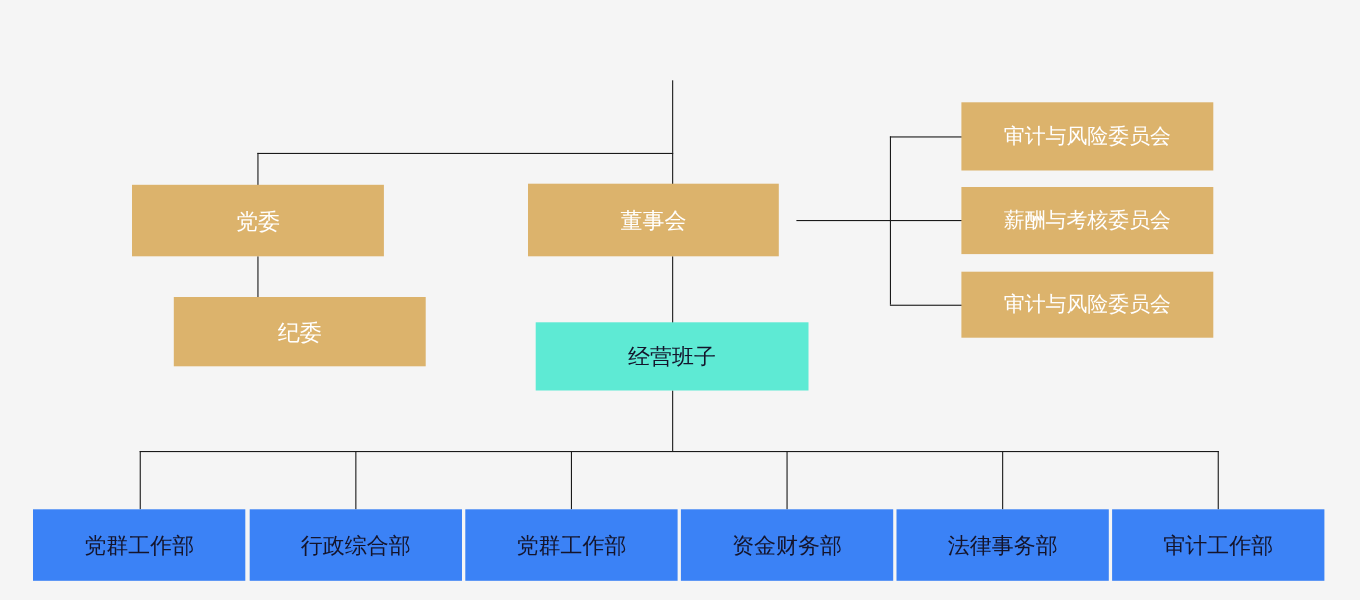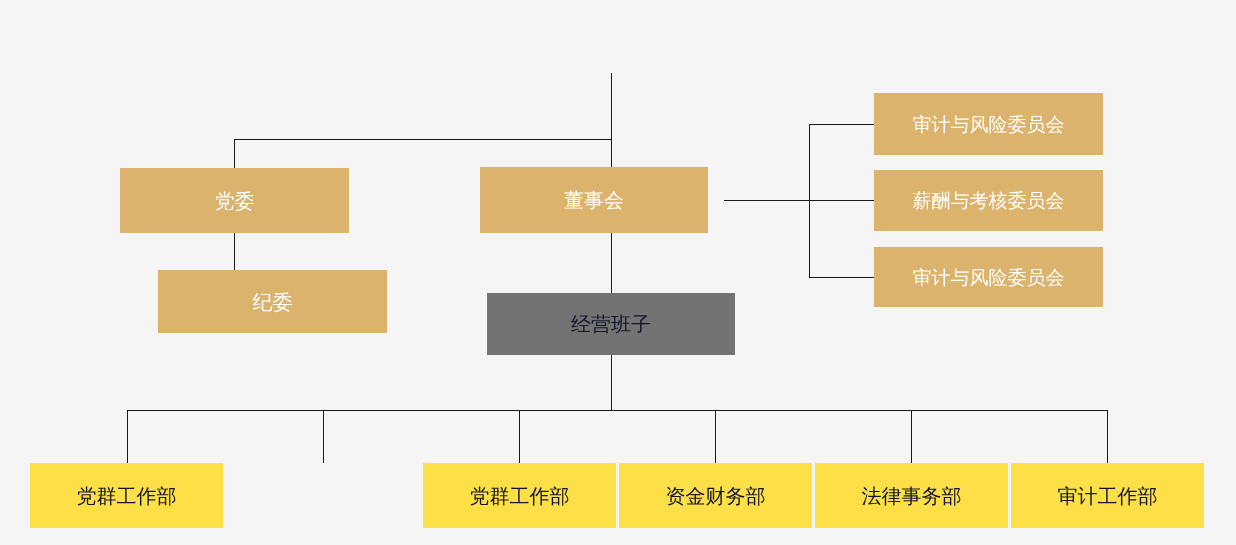--- a/index.html
+++ b/index.html
@@ -28,25 +28,25 @@
     box-sizing: border-box;
     text-align: center;
     z-index: 3;
     line-height: 1.2;
   }
   .node-gold {
     background: #dcb36c;
     color: #ffffff;
   }
   .node-gray {
-    background: #737373;
+    background: #5eead4;
     color: #14142b;
   }
   .node-white {
-    background: #fde047;
+    background: #3b82f6;
     color: #14142b;
   }
 
   
   .n-root {
     left: 419px;  top: 12px;
     width: 386px; height: 62px;
     font-size: 21px;
   }
   
@@ -144,18 +144,19 @@
 
   <div class="node node-gold n-board">董事会</div>
 
   <div class="node node-gray n-mgmt">经营班子</div>
 
   <div class="node node-gold n-comm n-comm-0">审计与风险委员会</div>
   <div class="node node-gold n-comm n-comm-1">薪酬与考核委员会</div>
   <div class="node node-gold n-comm n-comm-2">审计与风险委员会</div>
 
   <div class="node node-white n-dept" style="left:30px;">党群工作部</div>
+  <div class="node node-white n-dept" style="left:227px;">行政综合部</div>
   <div class="node node-white n-dept" style="left:423px;">党群工作部</div>
   <div class="node node-white n-dept" style="left:619px;">资金财务部</div>
   <div class="node node-white n-dept" style="left:815px;">法律事务部</div>
   <div class="node node-white n-dept" style="left:1011px;">审计工作部</div>
 
 </div>
 
 </body></html>

